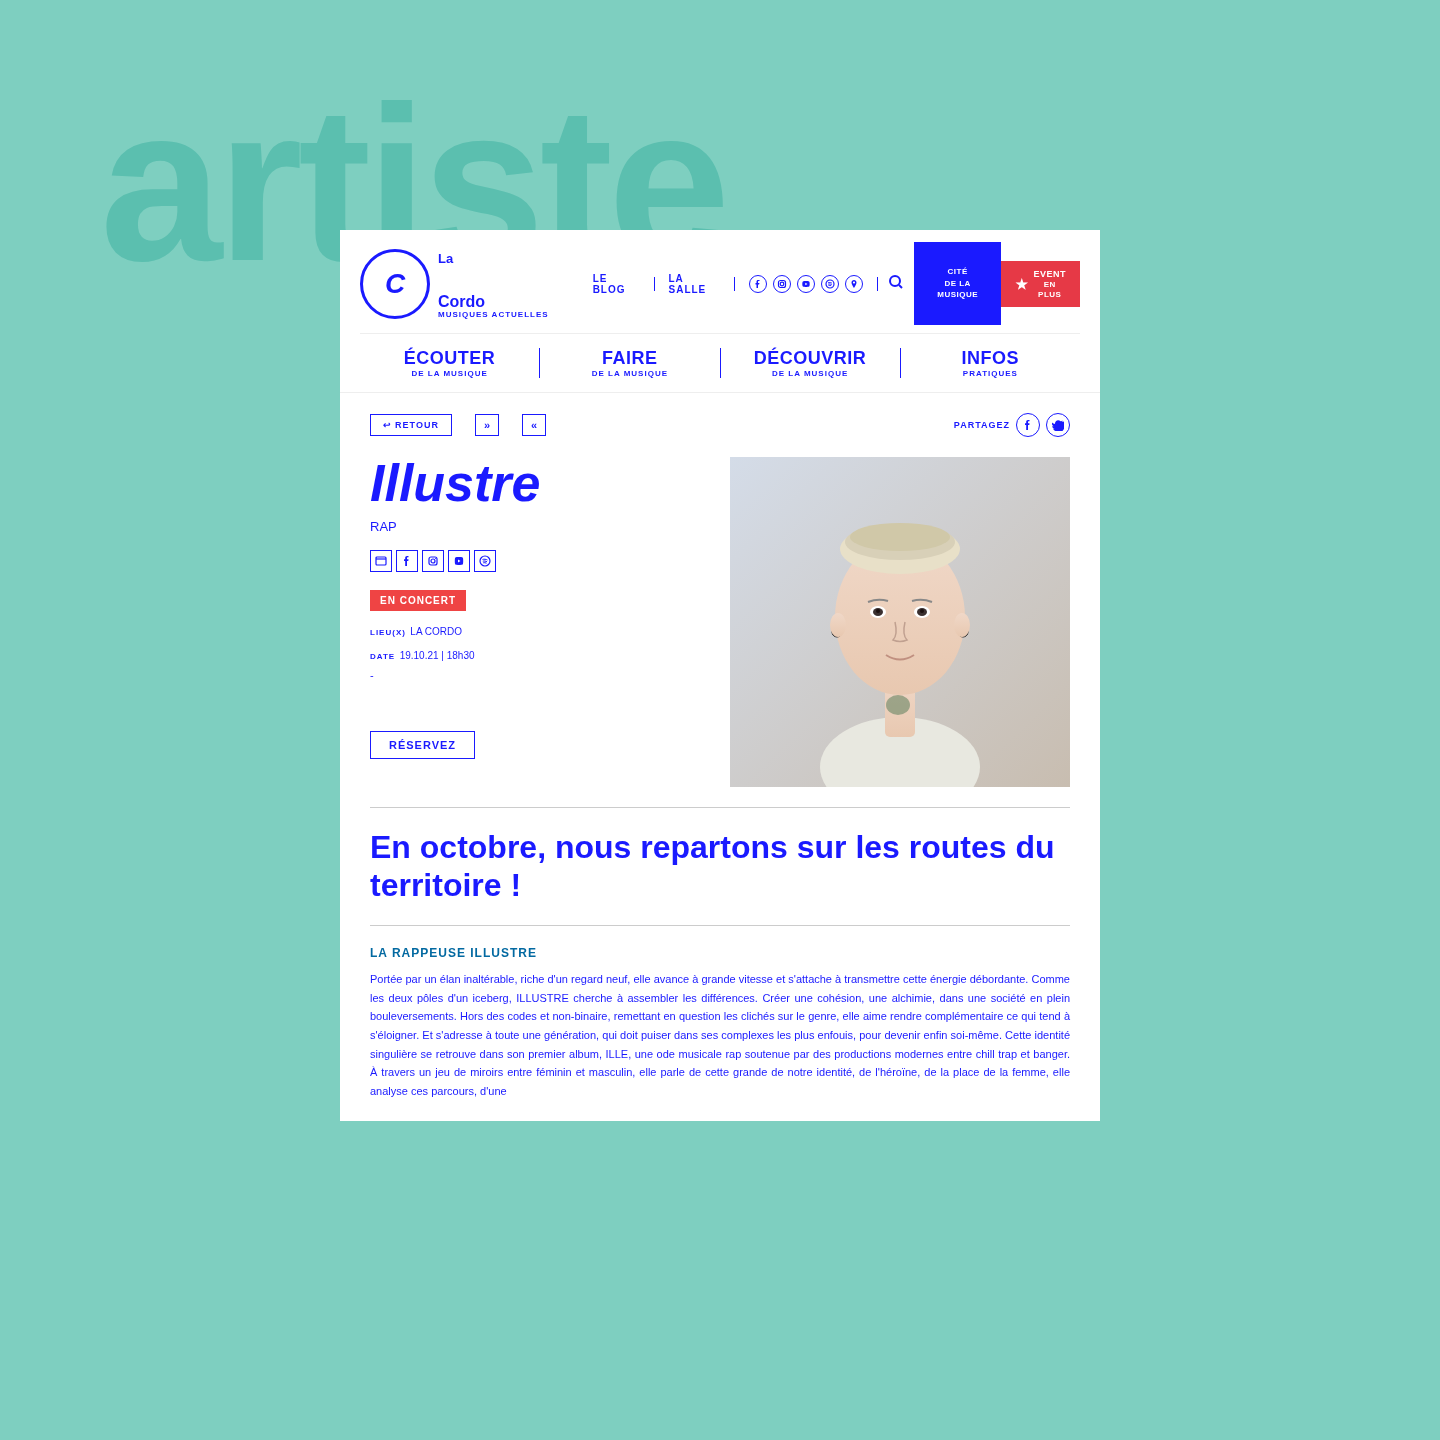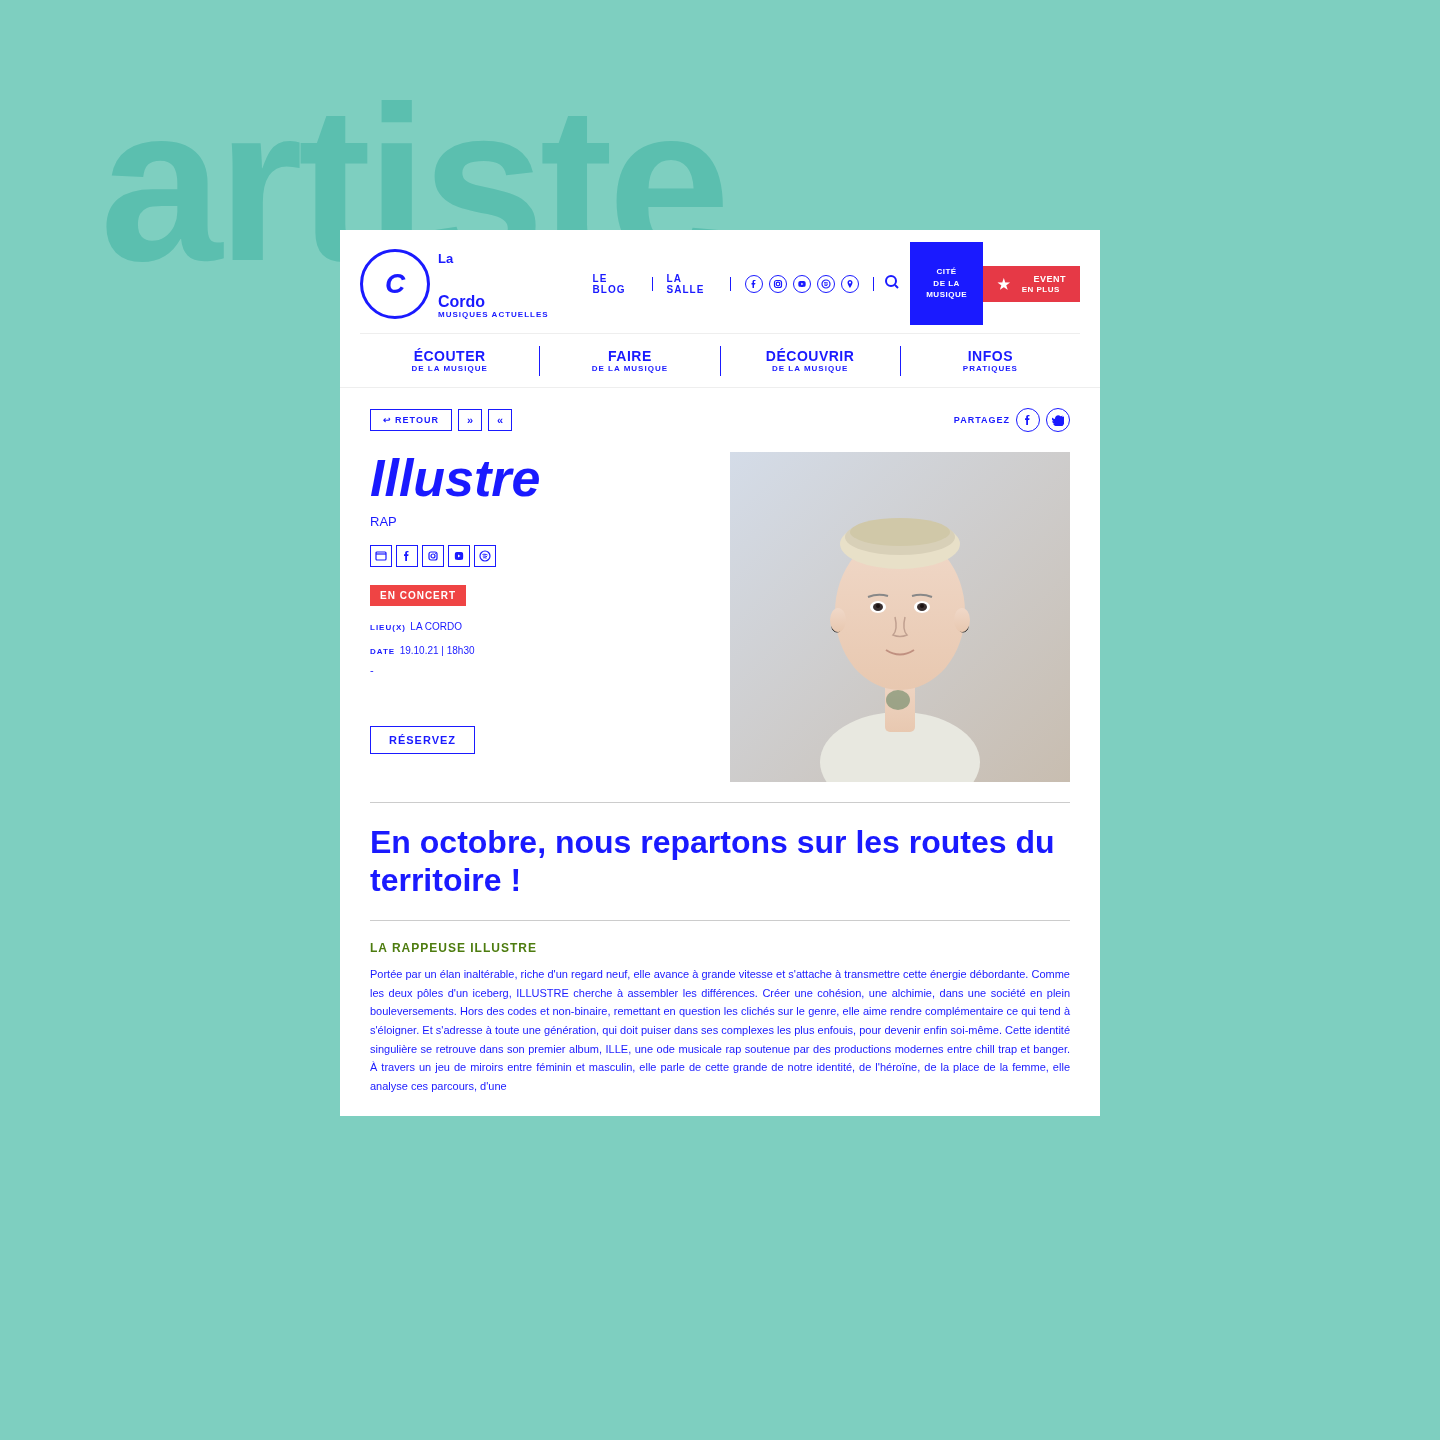--- a/index.html
+++ b/index.html
@@ -209,21 +209,21 @@
     }
 
     .nav-item {
       flex: 1;
       text-align: center;
       cursor: pointer;
       padding: 6px 0;
       position: relative;
     }
     .nav-item-title {
-      font-size: 14px;
+      font-size: 18px;
       font-weight: 900;
       color: #1a1aff;
       text-transform: uppercase;
       letter-spacing: 0.5px;
       display: block;
     }
     .nav-item-sub {
       font-size: 8px;
       font-weight: 600;
       color: #1a1aff;
@@ -247,21 +247,21 @@
     .page-nav {
       display: flex;
       align-items: center;
       justify-content: space-between;
       margin-bottom: 20px;
     }
 
     .page-nav-left {
       display: flex;
       align-items: flex-start;
-      gap: 6px;
+      gap: 23px;
     }
 
     .btn-retour {
       border: 1.5px solid #1a1aff;
       background: none;
       color: #1a1aff;
       font-size: 9px;
       font-weight: 700;
       letter-spacing: 1px;
       padding: 5px 12px;
@@ -431,41 +431,40 @@
       font-size: 32px;
       font-weight: 900;
       color: #1a1aff;
       line-height: 1.2;
       margin-bottom: 20px;
     }
 
     .article-section-title {
       font-size: 12px;
       font-weight: 900;
-      color: #4d7c0f;
+      color: #0369a1;
       letter-spacing: 1px;
       text-transform: uppercase;
       margin-bottom: 10px;
     }
 
     .article-body {
       font-size: 11px;
       color: #1a1aff;
       line-height: 1.7;
       text-align: justify;
     }
 
     .cite-small {
       font-size: 8px;
       letter-spacing: 0.5px;
     }
     .cite-large {
       font-size: 9px;
       font-weight: 900;
-      margin-left: 18px;
     }
   </style>
 </head>
 <body>
 
 <div class="bg-text">artiste</div>
 
 <div class="main-container">
 
   <header class="site-header">

